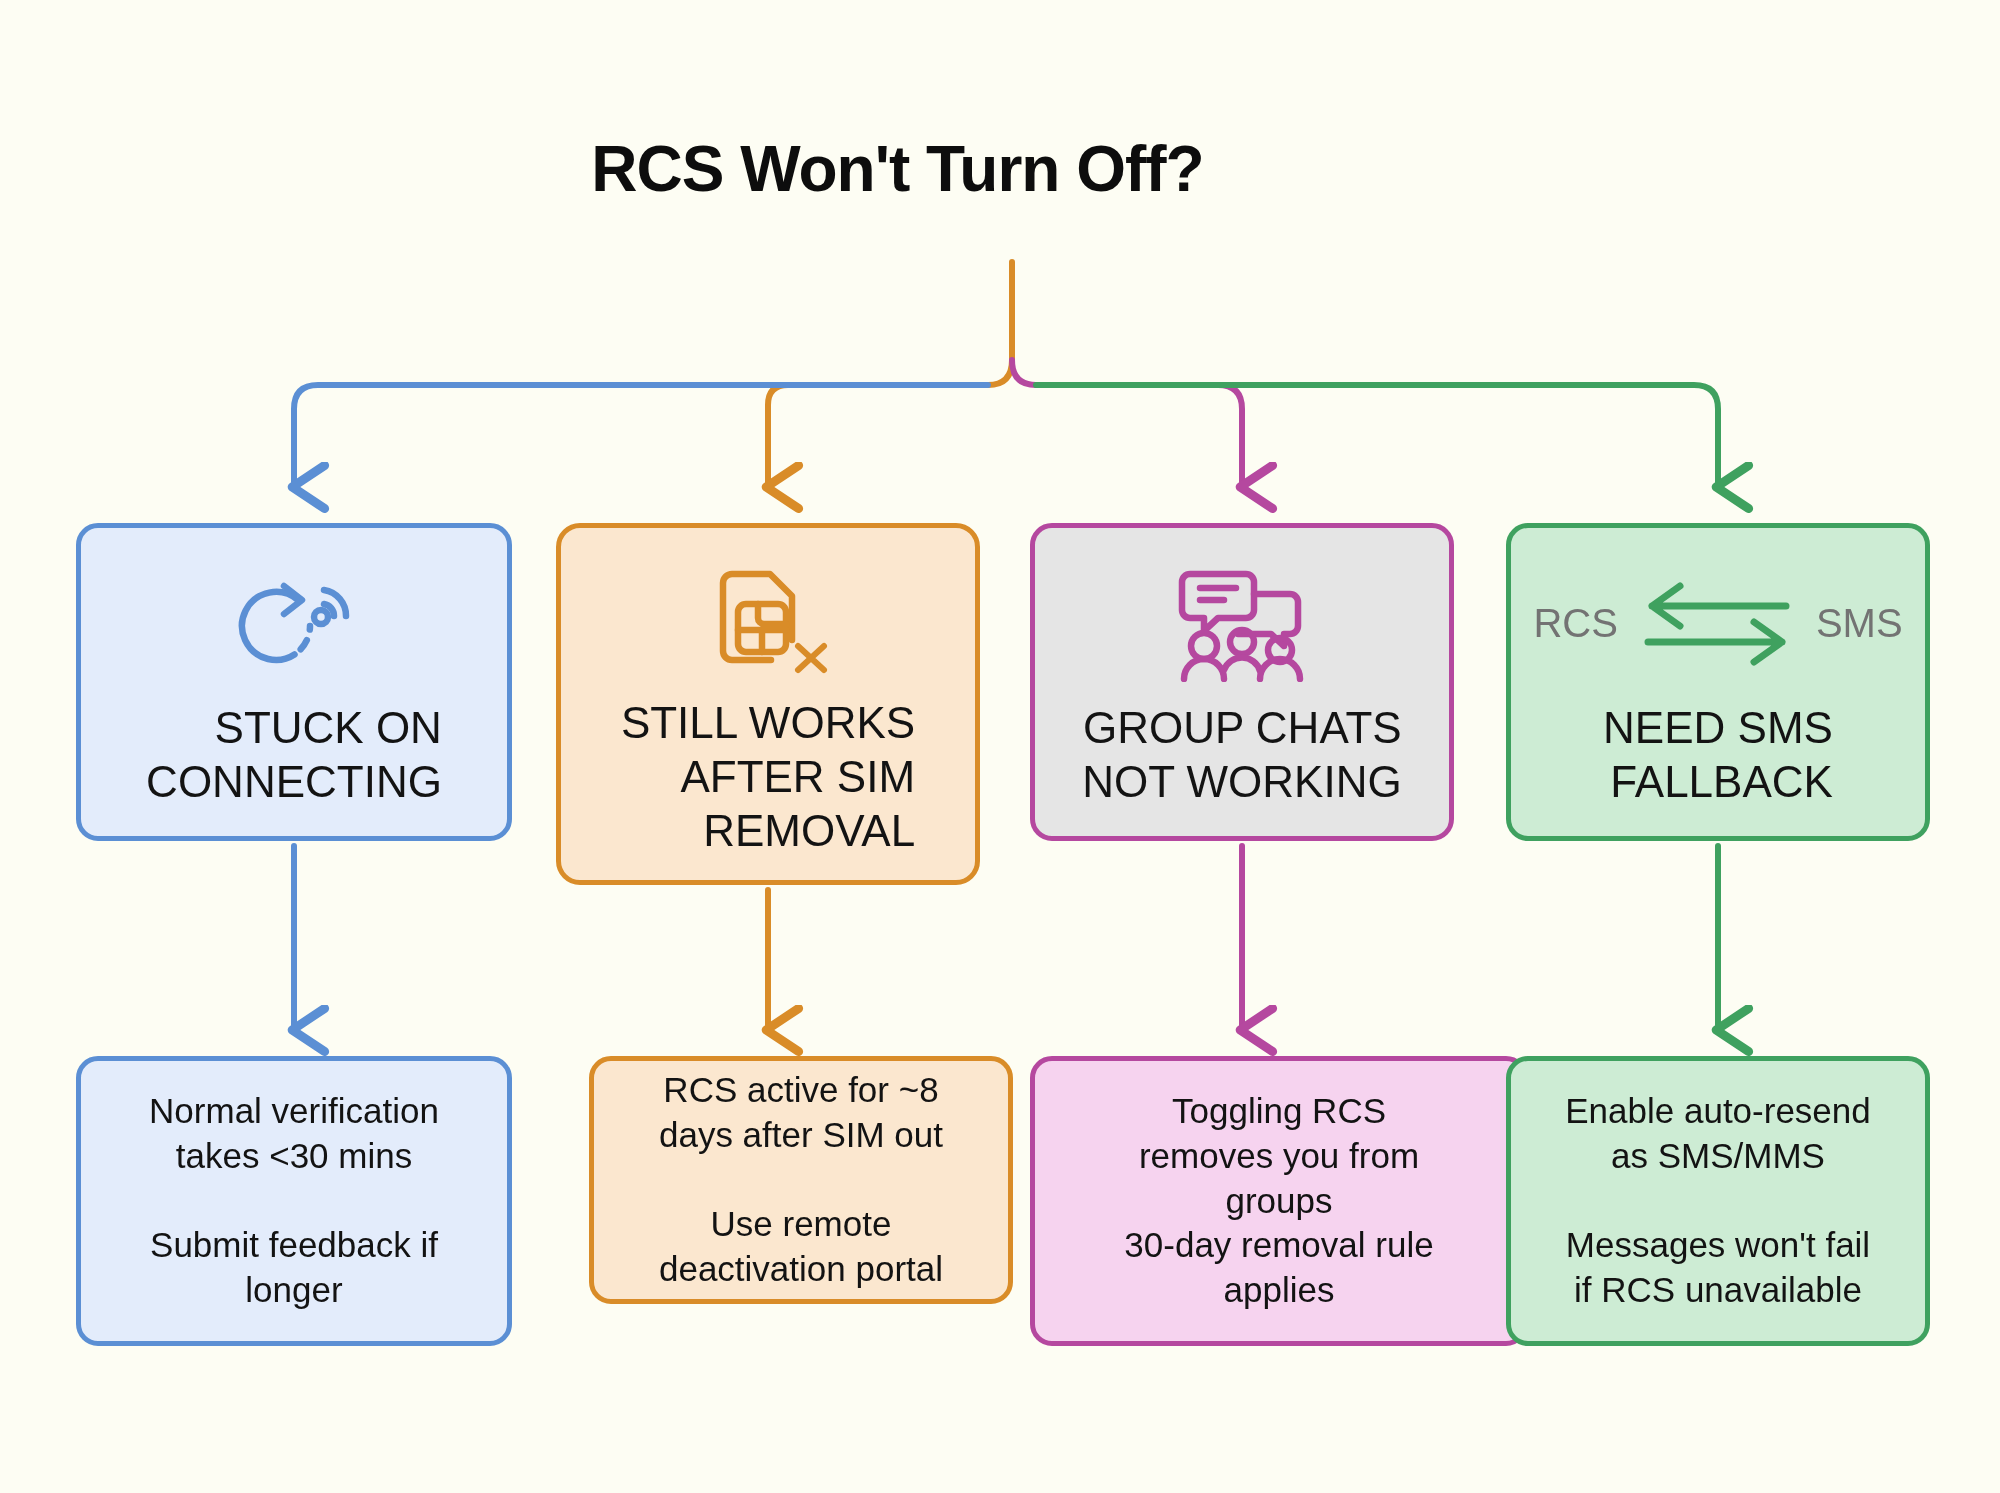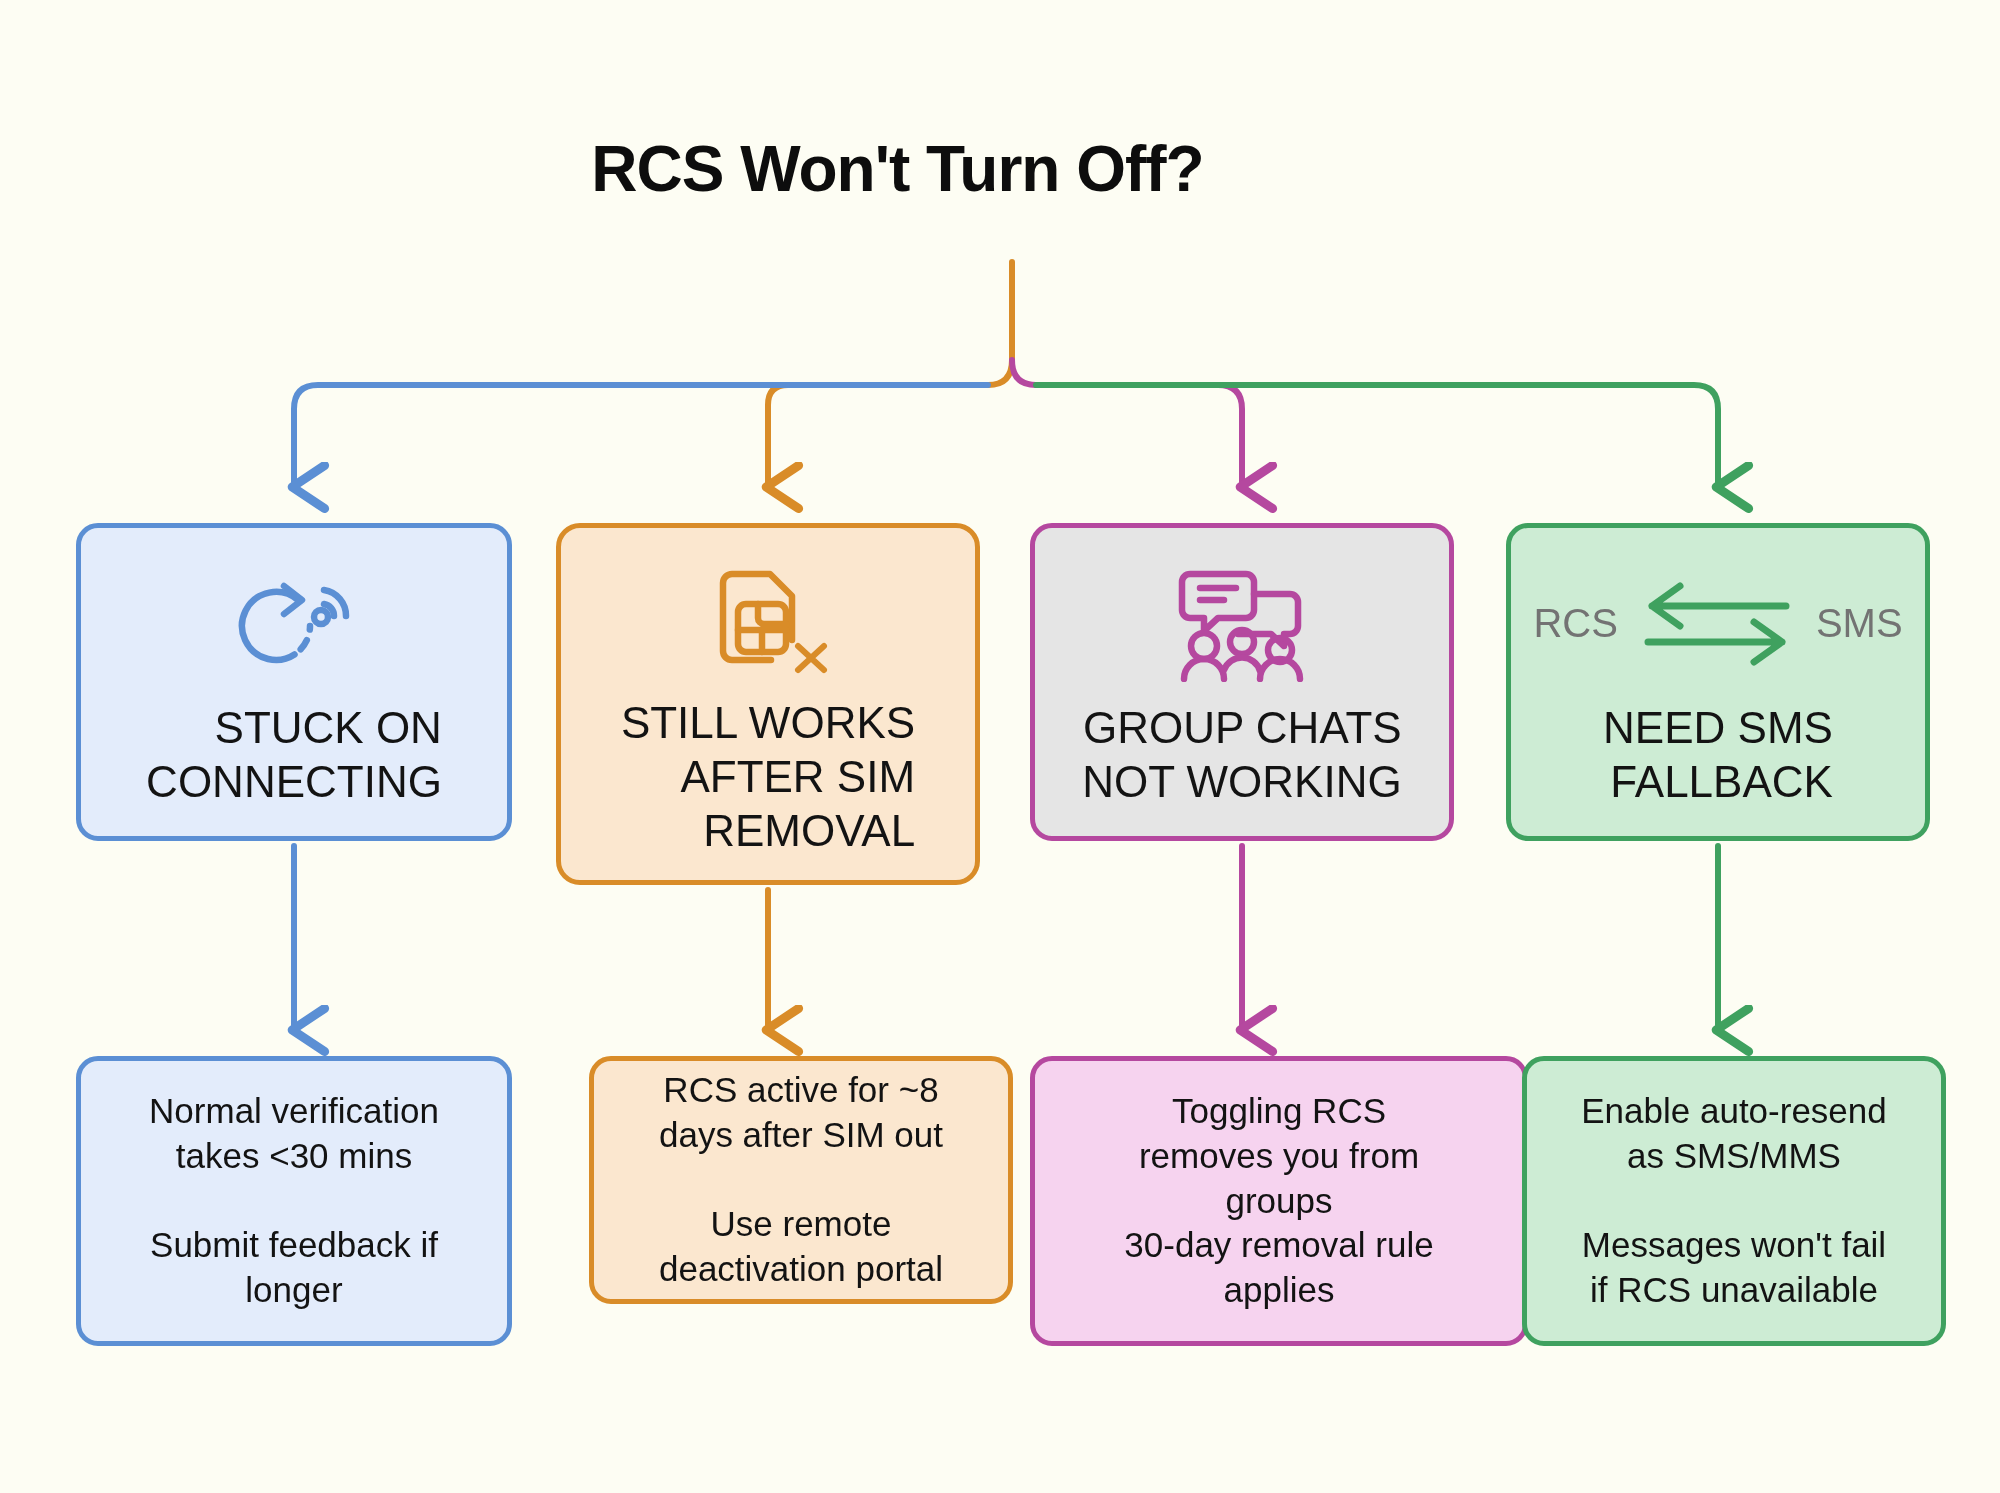--- a/index.html
+++ b/index.html
@@ -201,21 +201,21 @@
   </div>
 
   <div class="node bottom" style="left:1030px; top:1056px; width:498px; height:290px; background:#f6d3ef; border-color:#b5489f;">
     <div class="node-text">Toggling RCS
 removes you from
 groups
 30-day removal rule
 applies</div>
   </div>
 
-  <div class="node bottom" style="left:1506px; top:1056px; width:424px; height:290px; background:#cdecd4; border-color:#3fa15f;margin-left:16px;">
+  <div class="node bottom" style="left:1506px; top:1056px; width:424px; height:290px; background:#cdecd4; border-color:#3fa15f;">
     <div class="node-text">Enable auto-resend
 as SMS/MMS
 
 Messages won't fail
 if RCS unavailable</div>
   </div>
 
 </div>
 
 </body></html>

